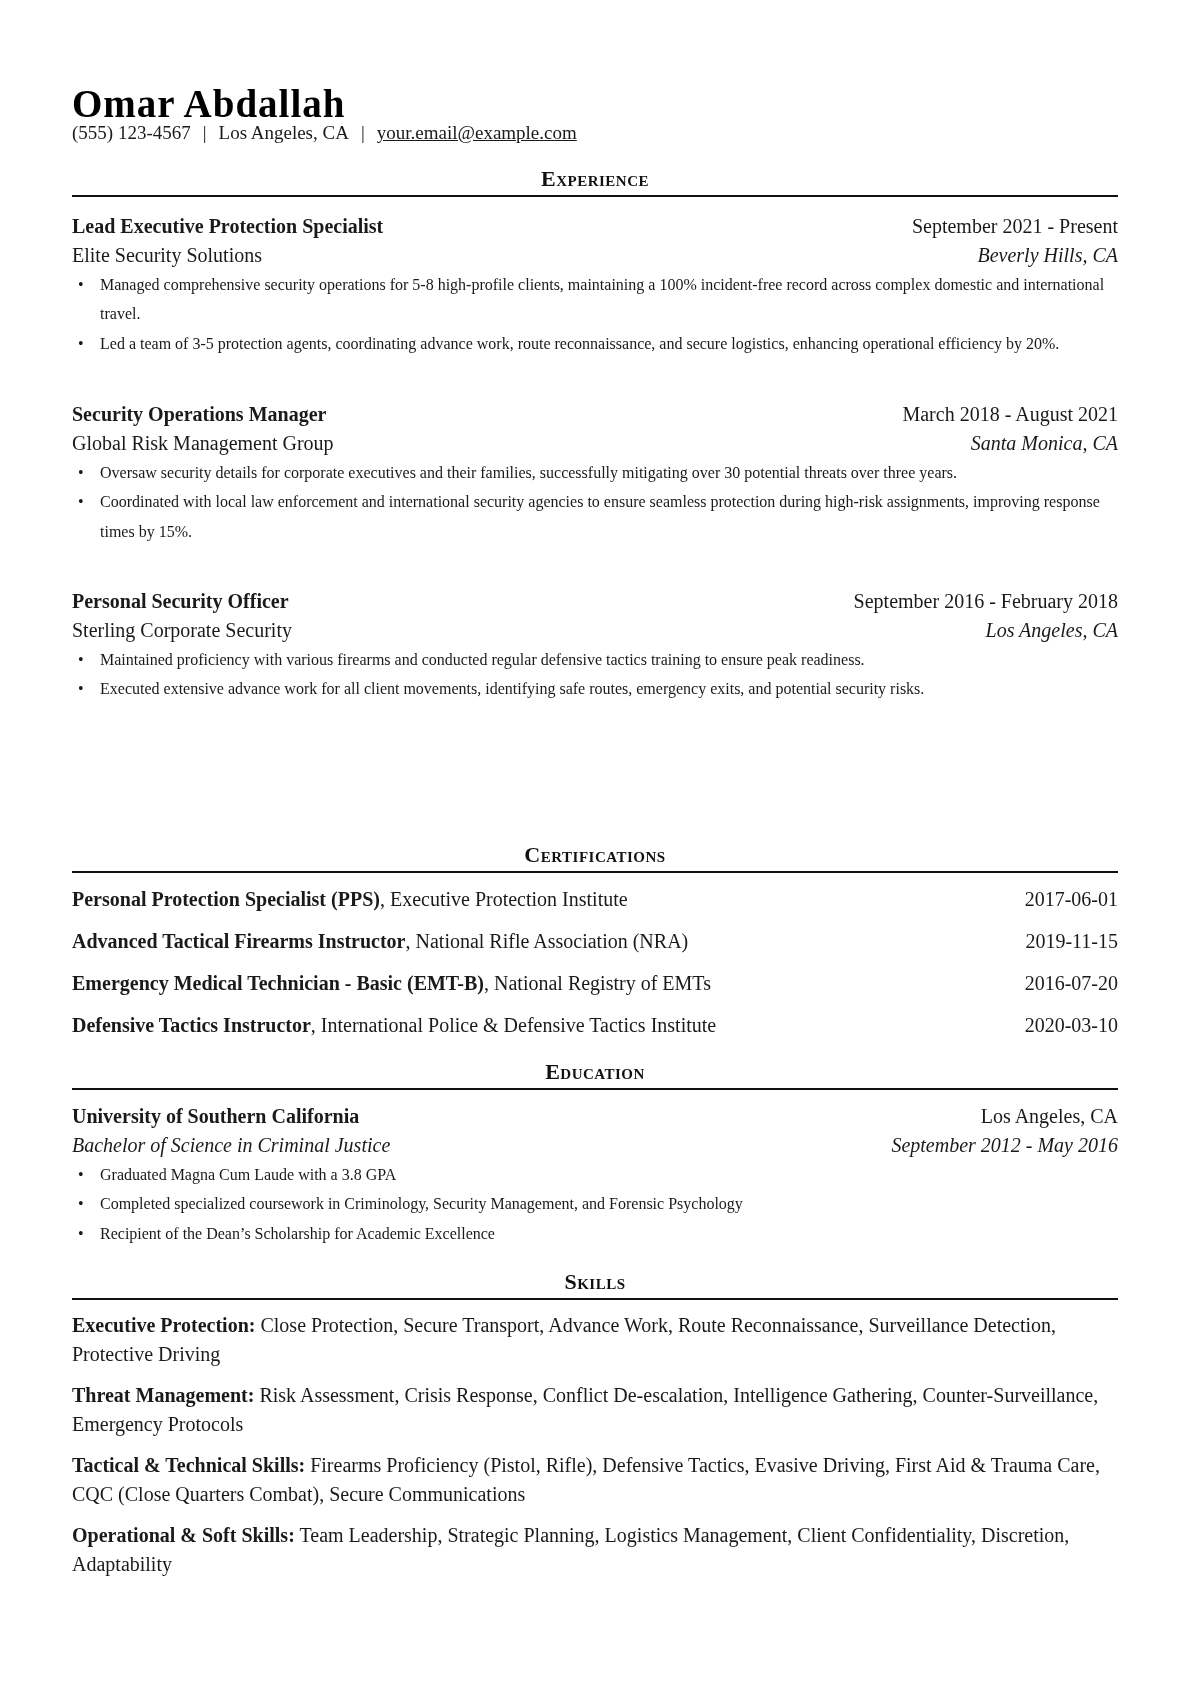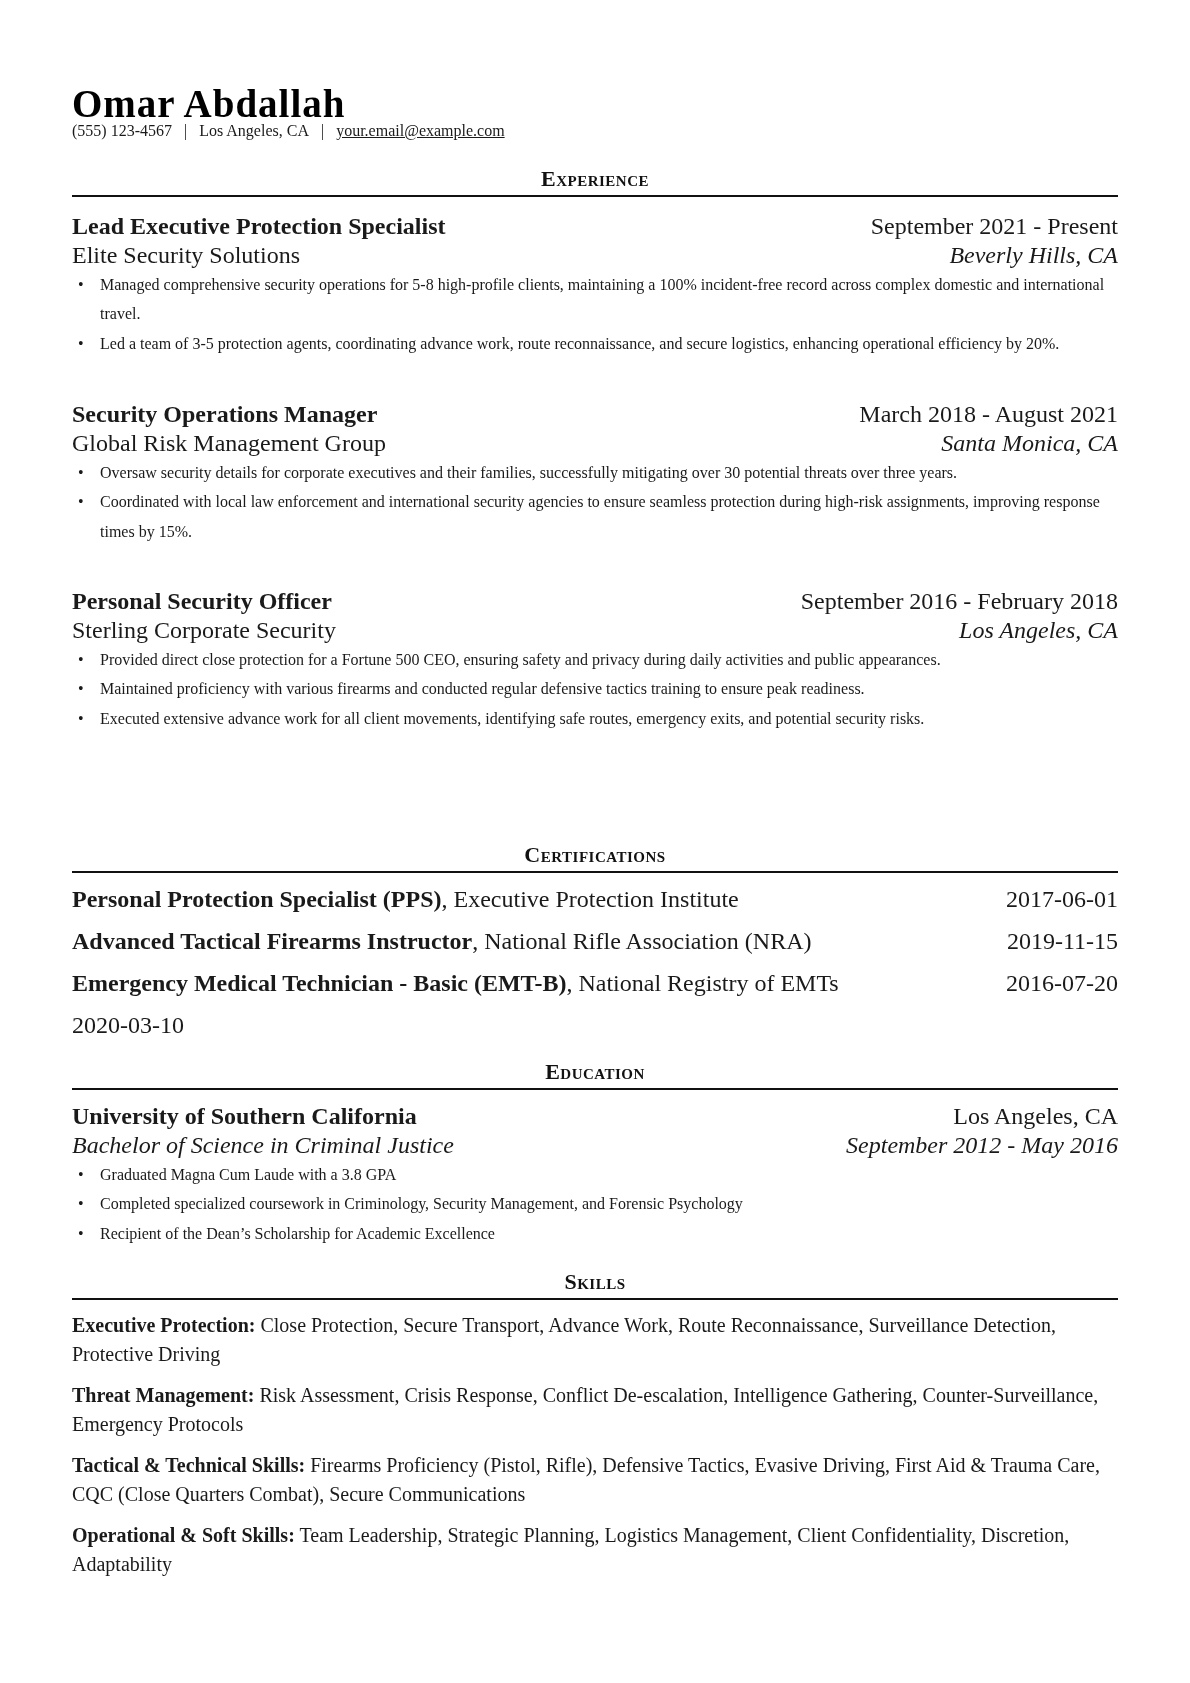--- a/index.html
+++ b/index.html
@@ -1,30 +1,30 @@
 <!DOCTYPE html>
 <html><head>
 <meta charset="utf-8">
 <style>
   html, body { margin: 0; padding: 0; background: #ffffff; }
   body { width: 1190px; height: 1683px; position: relative; overflow: hidden;
          font-family: "DejaVu Serif", "Liberation Serif", serif; color: #1a1a1a; }
   .page { position: absolute; left: 72px; top: 0; width: 1046px; }
   .name { position: absolute; top: 58px; left: 0; font-size: 39px; font-weight: bold;
           letter-spacing: 1px; color: #000000; font-family: "Liberation Serif", serif; margin-top: 23px; }
-  .contact { position: absolute; top: 122px; left: 0; font-size: 16px;
+  .contact { position: absolute; top: 122px; left: 0; font-size: 19px;
              font-family: "Liberation Serif", serif; white-space: nowrap; }
   .contact .sep { margin: 0 12px; }
   .contact a { color: #1a1a1a; text-decoration: underline; }
   .section-head { position: absolute; left: 0; width: 1046px; text-align: center; }
   .section-title { font-family: "Liberation Serif", serif; font-size: 22px; font-weight: bold;
                    font-variant: small-caps; letter-spacing: 0.5px; color: #111; }
   .rule { height: 2px; background: #111; margin-top: 3px; }
   .row { position: absolute; left: 0; width: 1046px; display: flex; justify-content: space-between;
-         font-family: "Liberation Serif", serif; font-size: 24px; line-height: 29px; white-space: nowrap; }
+         font-family: "Liberation Serif", serif; font-size: 20px; line-height: 29px; white-space: nowrap; }
   .bold { font-weight: bold; }
   .ital { font-style: italic; }
   ul.bullets { position: absolute; left: 0; width: 1046px; margin: 0; padding: 0; list-style: none;
                font-family: "Liberation Serif", serif; font-size: 16px; line-height: 29.3px; }
   ul.bullets li { position: relative; padding-left: 28px; }
   ul.bullets li::before { content: "\2022"; position: absolute; left: 6px; top: 0; }
   .para { position: absolute; left: 0; width: 1046px; font-family: "Liberation Serif", serif;
           font-size: 20px; line-height: 29.3px; }
 </style>
 </head>
@@ -70,21 +70,20 @@
 
   <div class="row" style="top:587px">
     <span class="bold">Personal Security Officer</span>
     <span>September 2016 - February 2018</span>
   </div>
   <div class="row" style="top:616px">
     <span>Sterling Corporate Security</span>
     <span class="ital">Los Angeles, CA</span>
   </div>
   <ul class="bullets" style="top:645px">
-    <li>Provided direct close protection for a Fortune 500 CEO, ensuring safety and privacy during daily activities and public appearances.</li>
     <li>Maintained proficiency with various firearms and conducted regular defensive tactics training to ensure peak readiness.</li>
     <li>Executed extensive advance work for all client movements, identifying safe routes, emergency exits, and potential security risks.</li>
   </ul>
 
   <div class="section-head" style="top:842px">
     <div class="section-title">Certifications</div>
     <div class="rule"></div>
   </div>
   <div class="row" style="top:885px">
     <span><span class="bold">Personal Protection Specialist (PPS)</span><span>, Executive Protection Institute</span></span>
@@ -92,20 +91,21 @@
   </div>
   <div class="row" style="top:927px">
     <span><span class="bold">Advanced Tactical Firearms Instructor</span><span>, National Rifle Association (NRA)</span></span>
     <span>2019-11-15</span>
   </div>
   <div class="row" style="top:969px">
     <span><span class="bold">Emergency Medical Technician - Basic (EMT-B)</span><span>, National Registry of EMTs</span></span>
     <span>2016-07-20</span>
   </div>
   <div class="row" style="top:1011px">
+    <span><span class="bold">Defensive Tactics Instructor</span><span>, International Police &amp; Defensive Tactics Institute</span></span>
     <span>2020-03-10</span>
   </div>
 
   <div class="section-head" style="top:1059px">
     <div class="section-title">Education</div>
     <div class="rule"></div>
   </div>
   <div class="row" style="top:1102px">
     <span class="bold">University of Southern California</span>
     <span>Los Angeles, CA</span>

